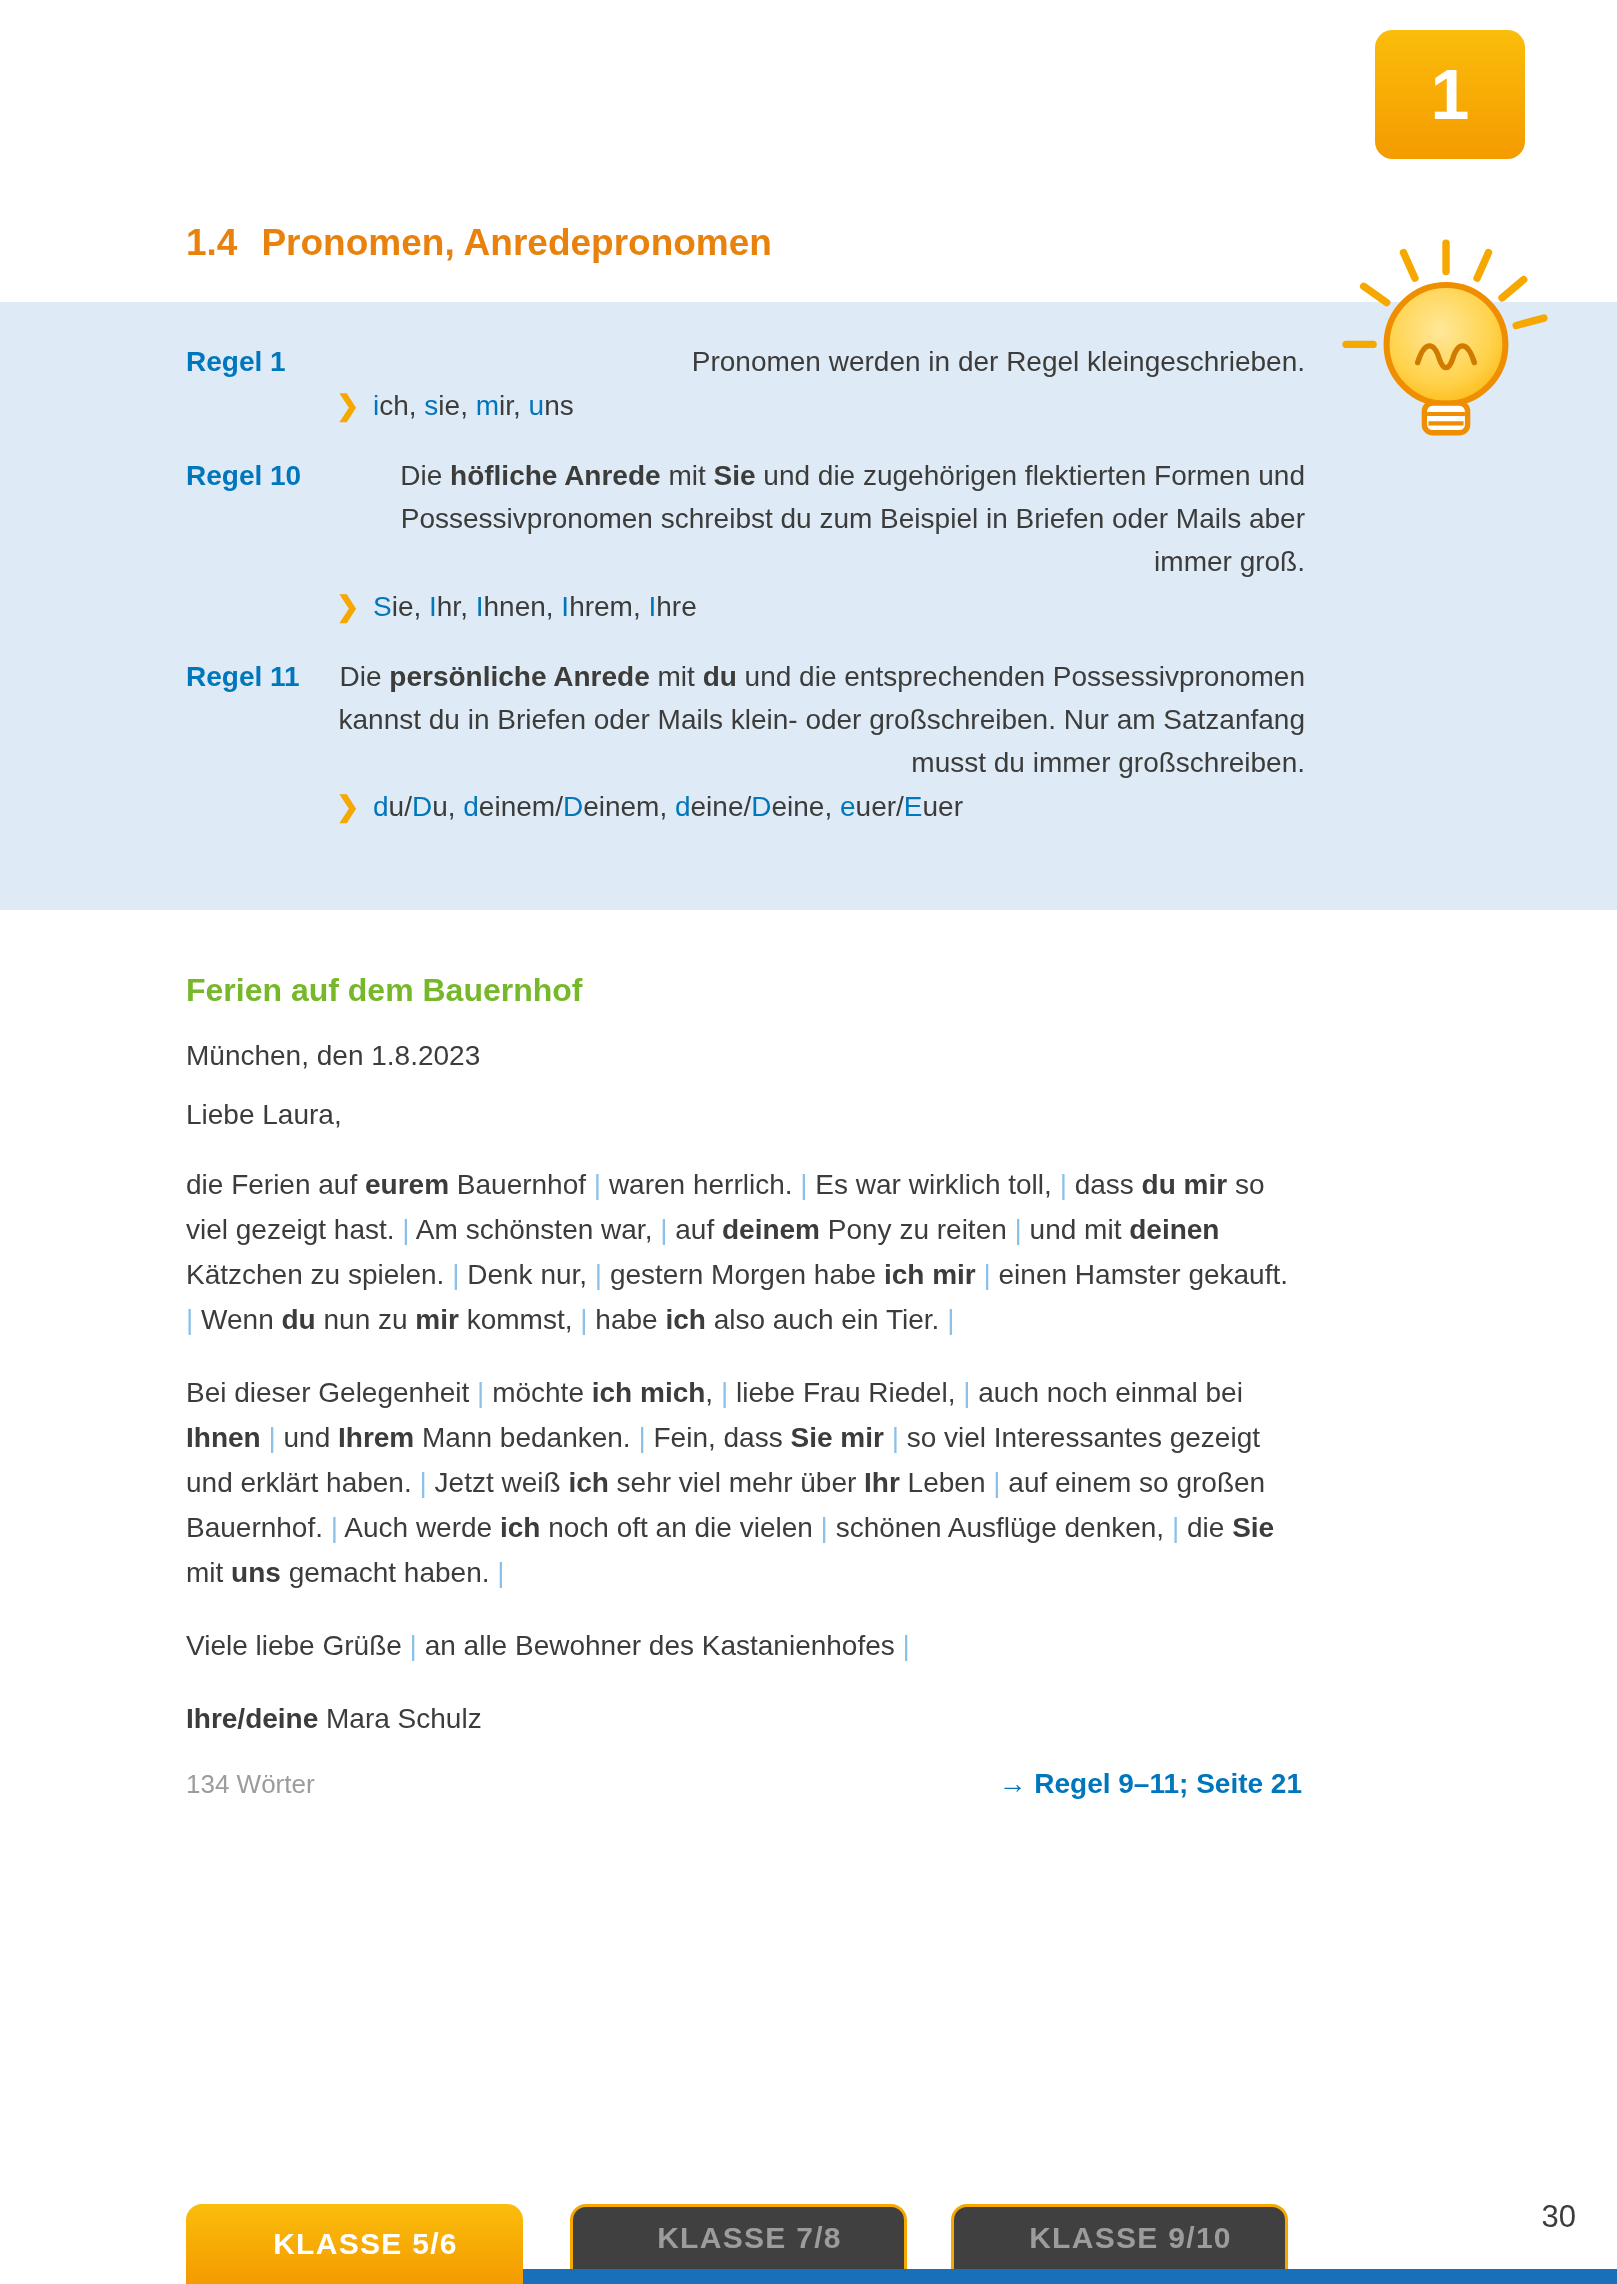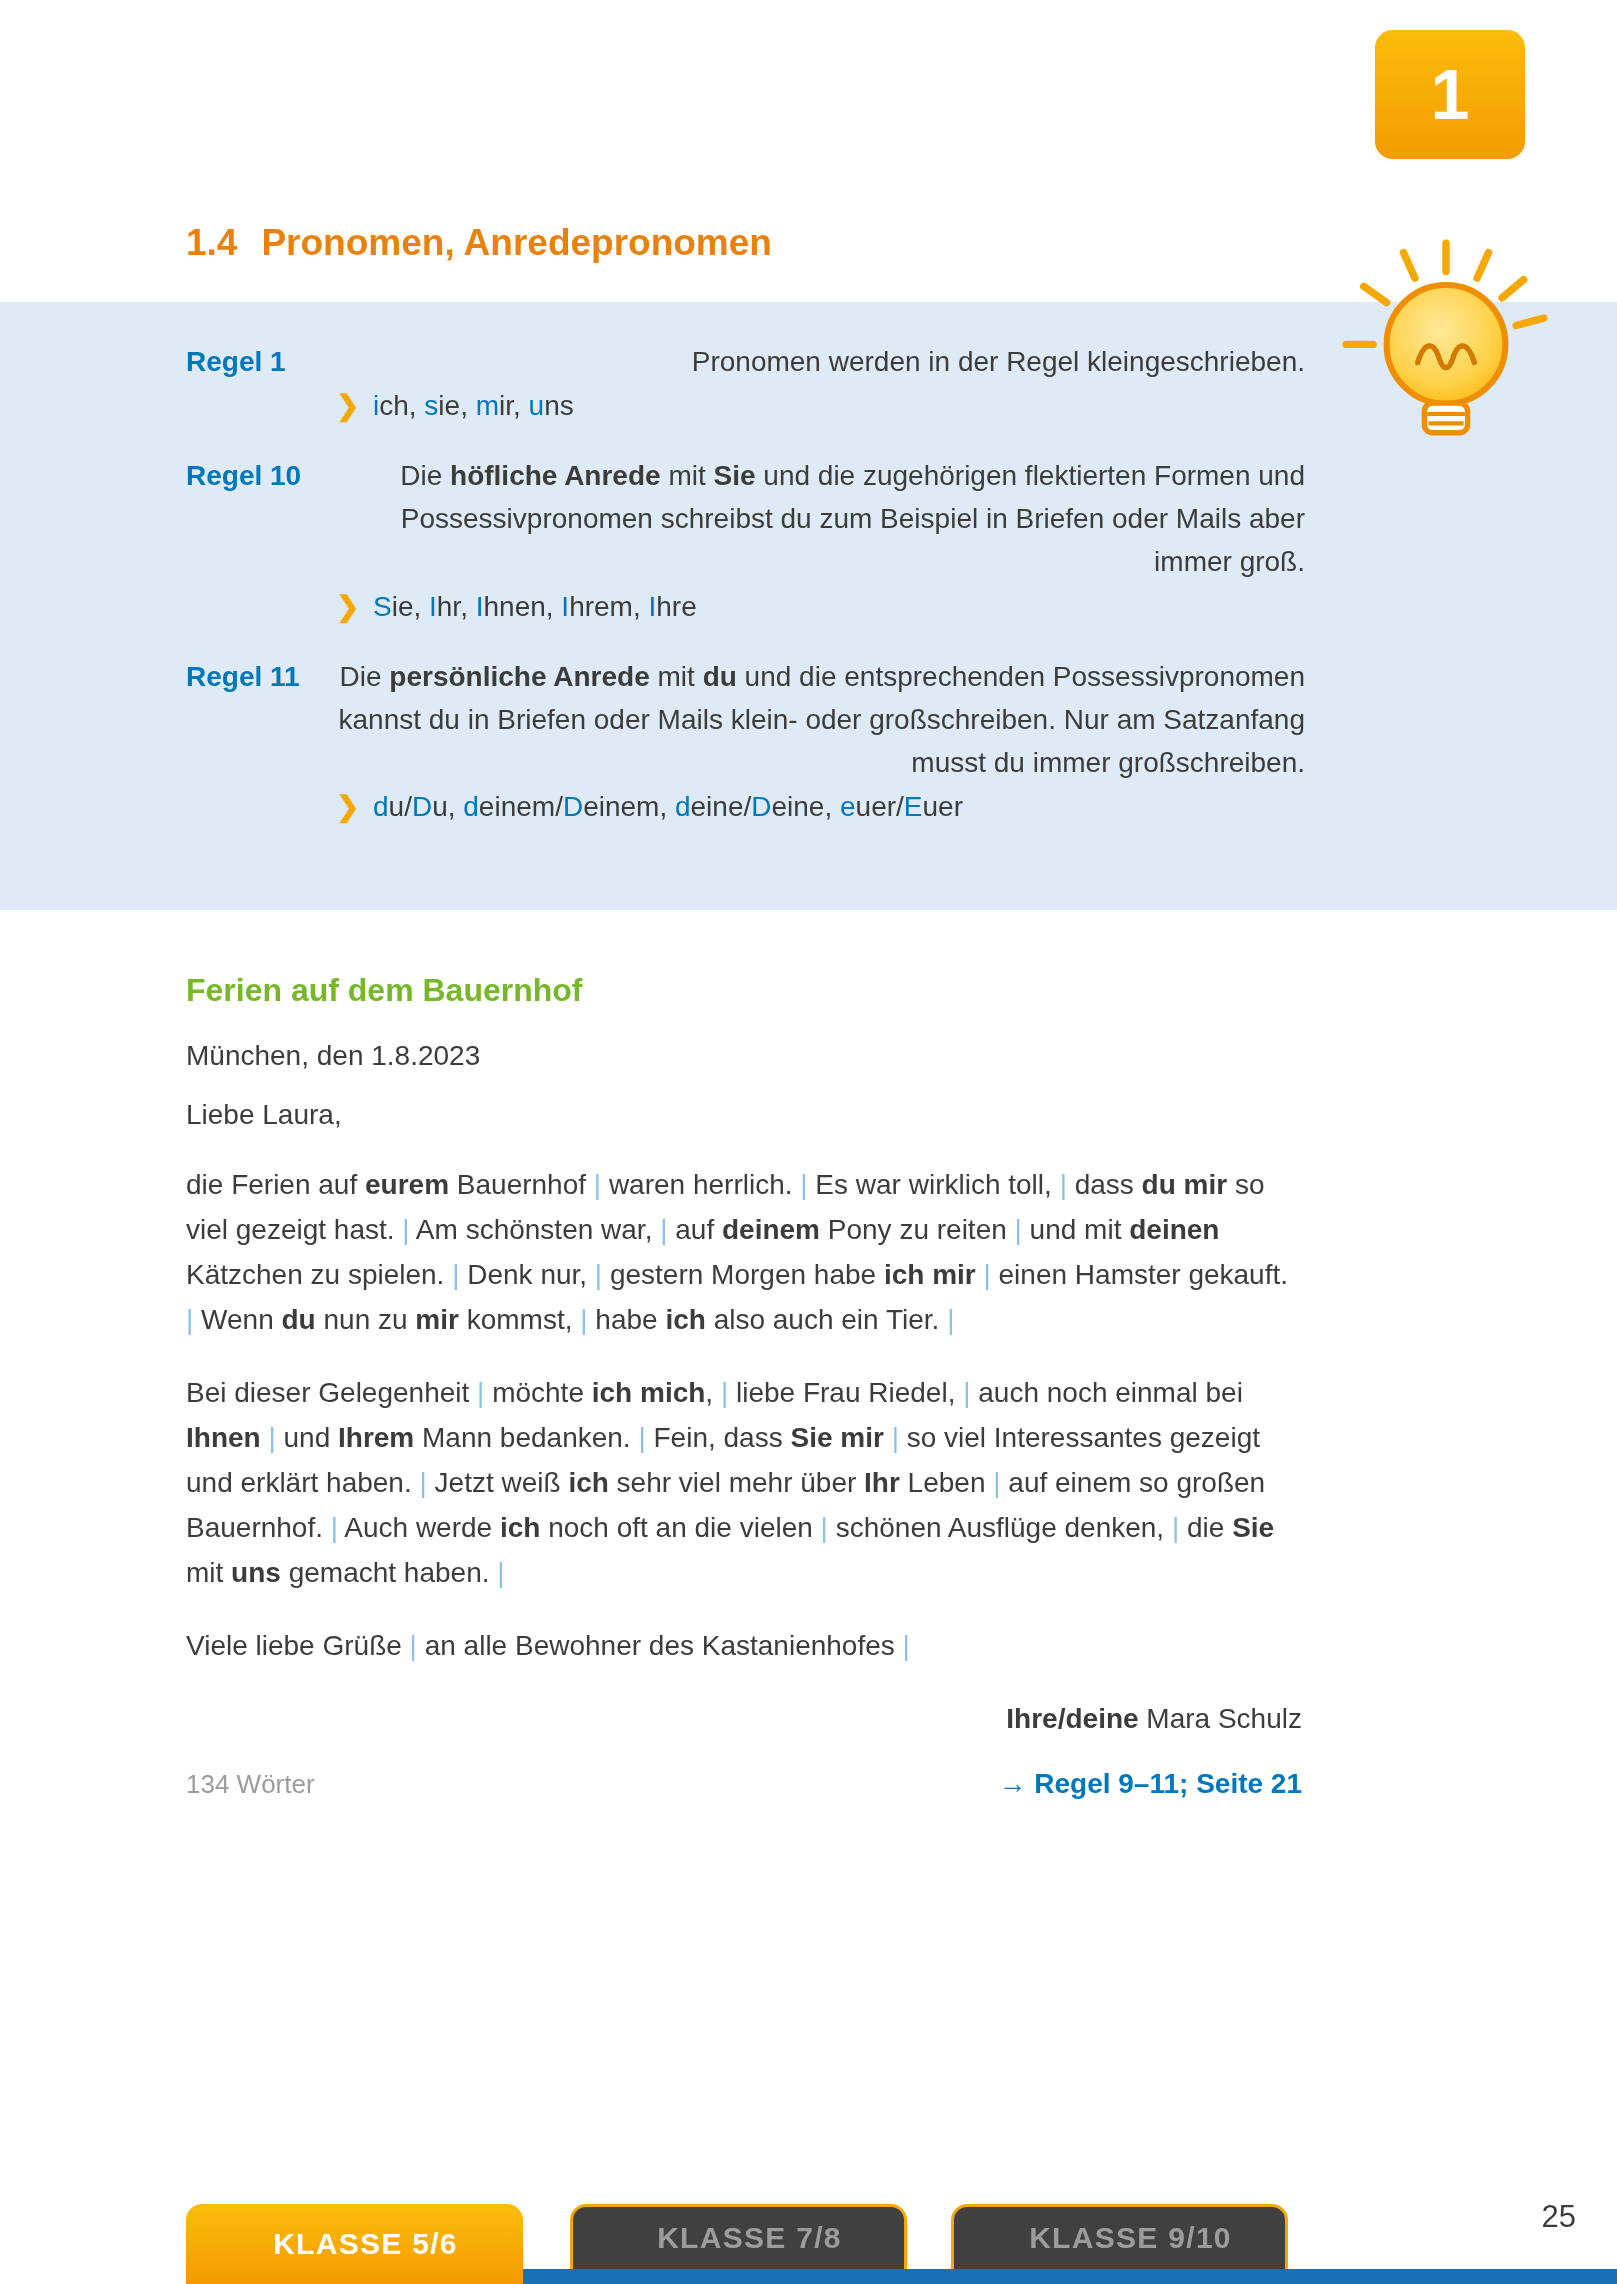--- a/index.html
+++ b/index.html
@@ -50,21 +50,21 @@
 
   
   .lightbulb{position:absolute;left:1338px;top:206px;z-index:3;}
 
   
   .letter{position:absolute;left:186px;top:972px;width:1116px;}
   .letter-title{margin:0 0 31px 0;font-size:32px;font-weight:bold;color:#76B82A;}
   .dateline{margin:0 0 27px 0;font-size:28px;text-align:left;}
   .salutation{margin:0 0 31px 0;font-size:28px;}
   .para{margin:0 0 28px 0;font-size:28px;line-height:45px;}
-  .signature{margin:0;font-size:28px;line-height:45px;text-align:right;}
+  .signature{margin:0;font-size:28px;line-height:45px;}
   .meta{display:flex;justify-content:space-between;align-items:baseline;margin-top:27px;}
   .word-count{color:#9C9C9C;font-size:26px;}
   .reference{color:#0076BC;font-size:28px;font-weight:bold;cursor:pointer;}
 
   
   .bottom-bar{
     position:absolute;left:270px;right:0;bottom:0;height:15px;
     background:#1A70B8;z-index:1;
   }
   .tab{
@@ -191,16 +191,16 @@
   <div class="tab active">
     <span>KLASSE 5/6</span>
   </div>
   <div class="tab inactive t2">
     <span>KLASSE 7/8</span>
   </div>
   <div class="tab inactive t3">
     <span>KLASSE 9/10</span>
   </div>
 
-  <div class="page-number">25</div>
+  <div class="page-number">30</div>
 
 </div>
 
 
 </body></html>

